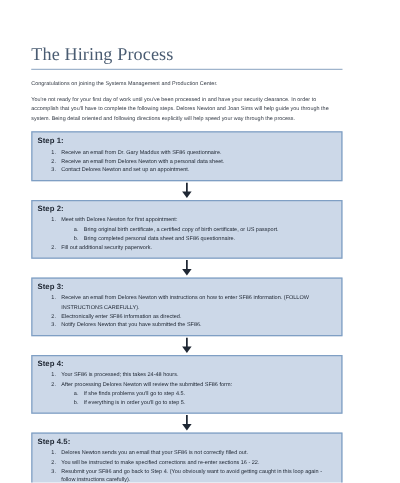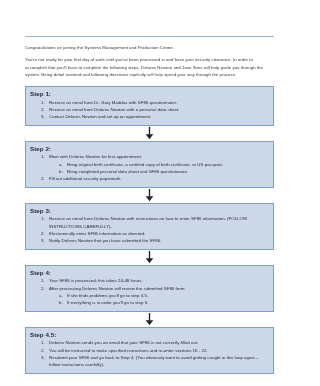--- a/index.html
+++ b/index.html
@@ -93,20 +93,21 @@
     align-items: center;
     justify-content: center;
   }
   .arrow-wrap svg { display: block; }
 </style>
 </head>
 <body>
 
 <div class="page">
 
+  <h1 class="doc-title">The Hiring Process</h1>
   <div class="title-rule"></div>
 
   <p class="intro-para">Congratulations on joining the Systems Management and Production Center.</p>
   <p class="intro-para last">You're not ready for your first day of work until you've been processed in and have your security clearance. In order to accomplish that you'll have to complete the following steps. Delores Newton and Joan Sims will help guide you through the system. Being detail oriented and following directions explicitly will help speed your way through the process.</p>
 
   <div id="steps-container">
       <div class="step-box">
         <div class="step-title">Step 1:</div>
         <ol class="lvl1">
           <li><span>Receive an email from Dr. Gary Maddux with SF86 questionnaire.</span></li>

